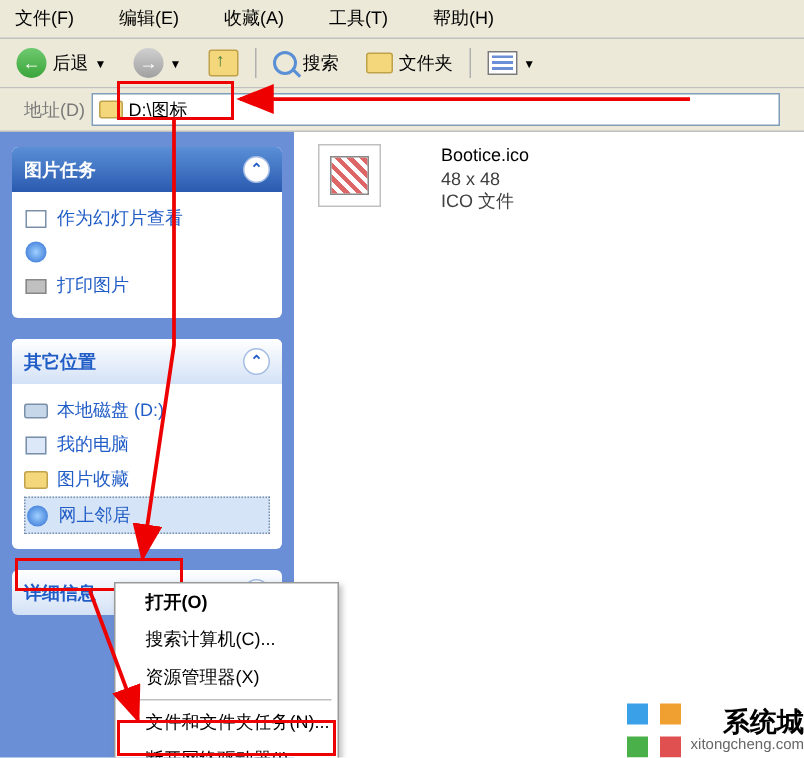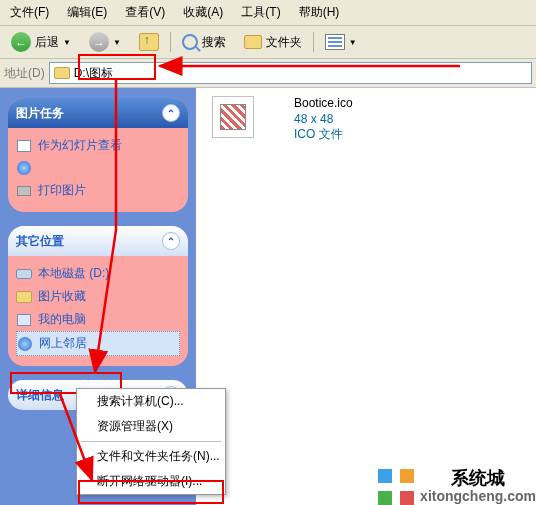--- a/index.html
+++ b/index.html
@@ -1,90 +1,89 @@
 <!DOCTYPE html>
 <html><head>
 <meta charset="utf-8">
 <style>
 * { box-sizing: border-box; margin: 0; padding: 0; font-family: "SimSun", "Microsoft YaHei", sans-serif; font-size: 12px; }
 body { width: 536px; height: 505px; background: #fff; position: relative; overflow: hidden; }
 
-.menubar { display: flex; gap: 6px; padding: 2px 4px; background: #ece9d8; border-bottom: 1px solid #c0c0c0; align-items: flex-end; }
+.menubar { display: flex; gap: 18px; padding: 2px 4px; background: #ece9d8; border-bottom: 1px solid #c0c0c0; align-items: flex-end; }
 .menubar span { padding: 2px 6px; cursor: default; }
 
 .toolbar { display: flex; align-items: center; gap: 4px; padding: 3px 4px; background: #ece9d8; border-bottom: 1px solid #c0c0c0; }
 .tbtn { display: inline-flex; align-items: center; gap: 4px; padding: 2px 6px; border: 1px solid transparent; border-radius: 3px; }
 .icon-circle { width: 20px; height: 20px; border-radius: 50%; display: inline-flex; align-items: center; justify-content: center; }
 .back-ico { background: linear-gradient(#6fc96f,#3aa53a); color: #fff; font-weight: bold; }
 .fwd-ico { background: linear-gradient(#d0d0d0,#a0a0a0); color: #fff; font-weight: bold; }
 .up-ico { width: 20px; height: 18px; background: #f3d77a; border: 1px solid #bfa24a; border-radius: 2px; position: relative; }
 .up-ico::after { content: "↑"; color: #3a7a3a; font-weight: bold; position: absolute; left: 4px; top: -1px; }
 .sep { width: 1px; height: 20px; background: #b0b0b0; }
 .search-ico { width: 16px; height: 16px; border: 2px solid #5a8fd6; border-radius: 50%; position: relative; }
 .search-ico::after { content: ""; position: absolute; width: 6px; height: 2px; background: #5a8fd6; right: -5px; bottom: -2px; transform: rotate(45deg); }
 .folder-ico { width: 18px; height: 14px; background: #f3d77a; border: 1px solid #bfa24a; border-radius: 2px; }
 .views-ico { width: 20px; height: 16px; background: #fff; border: 1px solid #7a7a7a; position: relative; }
 .views-ico::before { content: ""; position: absolute; inset: 2px; background: repeating-linear-gradient(#6a8fd6 0 2px, transparent 2px 4px); }
 .drop { font-size: 8px; }
 
-.addrbar { display: flex; align-items: center; gap: 4px; padding: 3px 4px; background: #ece9d8; border-bottom: 1px solid #c0c0c0; }
+.addrbar { display: flex; align-items: center; gap: 4px; padding: 3px 16px; background: #ece9d8; border-bottom: 1px solid #c0c0c0; }
 .addrlabel { color: #7a7a7a; }
 .addrinput { flex: 1; height: 22px; border: 1px solid #7f9db9; background: #fff; display: flex; align-items: center; padding: 0 4px; gap: 4px; }
 .addrinput .folder-ico { width: 16px; height: 12px; }
 .addr-red { position: absolute; border: 2px solid #e00; }
 .addr-red.box1 { left: 78px; top: 54px; width: 78px; height: 26px; }
 
 .body-area { display: flex; height: calc(100% - 84px); }
 .sidebar { width: 196px; background: #6b8fd6; padding: 10px 8px; display: flex; flex-direction: column; gap: 14px; position: relative; }
-.panel { background: #fca5a5; border-radius: 16px; overflow: hidden; }
+.panel { background: #ffffff; border-radius: 4px; overflow: hidden; }
 .panel-hdr { background: linear-gradient(#fff,#d3e1f6); padding: 6px 8px; display: flex; align-items: center; justify-content: space-between; color: #215dc6; font-weight: bold; }
 .panel-hdr.main { background: linear-gradient(#5a8fd6,#2a5ab0); color: #fff; }
 .collapse { width: 18px; height: 18px; border: 1px solid #a5bde4; border-radius: 50%; background: #fff; display: inline-flex; align-items: center; justify-content: center; color: #215dc6; font-size: 10px; }
 .panel-body { padding: 6px 8px 10px; }
 .task-item { display: flex; align-items: center; gap: 6px; padding: 3px 0; color: #215dc6; cursor: pointer; }
 .task-item .mini-ico { width: 16px; height: 16px; display: inline-flex; align-items: center; justify-content: center; }
 .mini-disk { width: 16px; height: 10px; background: #c6d7ea; border: 1px solid #7a8fa8; border-radius: 2px; }
 .mini-folder { width: 16px; height: 12px; background: #f3d77a; border: 1px solid #bfa24a; border-radius: 2px; }
 .mini-slide { width: 14px; height: 12px; background: #fff; border: 1px solid #7a8fa8; }
 .mini-globe { width: 14px; height: 14px; border-radius: 50%; background: radial-gradient(#9fd0ff,#2a6ad0); }
 .mini-print { width: 14px; height: 10px; background: #c0c0c0; border: 1px solid #888; }
 .mini-pc { width: 14px; height: 12px; background: #dce8f8; border: 1px solid #7a8fa8; }
 .mini-net { width: 14px; height: 14px; background: radial-gradient(#9fd0ff,#2a6ad0); border-radius: 50%; }
 
 .pane { flex: 1; background: #fff; position: relative; }
 .file-item { position: absolute; left: 16px; top: 8px; display: flex; gap: 8px; }
 .file-thumb { width: 42px; height: 42px; border: 1px solid #c0c0c0; background: #fff; display: flex; align-items: center; justify-content: center; }
 .file-thumb-inner { width: 26px; height: 26px; background: repeating-linear-gradient(45deg,#d66,#d66 3px,#fff 3px,#fff 6px); border: 1px solid #888; }
 .file-meta { line-height: 1.3; margin-left: 32px; }
 .file-meta .name { color: #000; }
-.file-meta .dim { color: #0369a1; }
+.file-meta .dim { color: #404040; }
 
 .context-menu { position: absolute; left: 76px; top: 388px; width: 150px; background: #fff; border: 1px solid #9a9a9a; box-shadow: 2px 2px 4px rgba(0,0,0,0.25); z-index: 20; }
 .cm-item { padding: 4px 12px 4px 20px; white-space: nowrap; }
 .cm-sep { height: 1px; background: #c0c0c0; margin: 2px 4px; }
 
 .red-box2 { position: absolute; border: 2px solid #e00; left: 10px; top: 372px; width: 112px; height: 22px; z-index: 15; }
 .red-box3 { position: absolute; border: 2px solid #e00; left: 78px; top: 480px; width: 146px; height: 24px; z-index: 25; }
 
 svg.annot { position: absolute; left: 0; top: 0; pointer-events: none; z-index: 30; }
 
 .watermark { position: absolute; right: 0; bottom: 0; display: flex; align-items: center; gap: 6px; background: #fff; padding: 2px 0 0 6px; z-index: 40; }
 .wm-ico { width: 36px; height: 36px; position: relative; }
 .wm-sq { position: absolute; width: 14px; height: 14px; }
-.wm-text { text-align: center; line-height: 1.1; }
+.wm-text { text-align: right; line-height: 1.1; }
 .wm-text .big { font-size: 18px; font-weight: bold; font-family: "Microsoft YaHei"; }
-.wm-text .small { font-size: 14px; color: #666; font-weight: bold; }
+.wm-text .small { font-size: 10px; color: #666; }
 </style>
 </head>
 <body>
 
 <div class="menubar">
   <span>文件(F)</span>
   <span>编辑(E)</span>
-  <span>查看(V)</span>
   <span>收藏(A)</span>
   <span>工具(T)</span>
   <span>帮助(H)</span>
 </div>
 
 <div class="toolbar">
   <div class="tbtn">
     <span class="icon-circle back-ico">←</span>
     <span>后退</span>
     <span class="drop">▼</span>
@@ -158,29 +157,29 @@
       </div>
       <div class="panel-body">
         <div class="task-item">
           <span class="mini-ico">
               <span class="mini-disk"></span>
             </span>
           <span>本地磁盘 (D:)</span>
         </div>
         <div class="task-item">
           <span class="mini-ico">
+              <span class="mini-pc"></span>
+            </span>
+          <span>我的电脑</span>
+        </div>
+        <div class="task-item">
+          <span class="mini-ico">
               <span class="mini-folder"></span>
             </span>
           <span>图片收藏</span>
-        </div>
-        <div class="task-item">
-          <span class="mini-ico">
-              <span class="mini-pc"></span>
-            </span>
-          <span>我的电脑</span>
         </div>
         <div class="task-item" style="background:#d6e4f7;border:1px dotted #7a8fa8;">
           <span class="mini-ico">
               <span class="mini-net"></span>
             </span>
           <span>网上邻居</span>
         </div>
       </div>
     </div>
 
@@ -203,20 +202,21 @@
         <div class="dim">48 x 48</div>
         <div class="dim">ICO 文件</div>
       </div>
     </div>
   </div>
 </div>
 
 <div class="red-box2"></div>
 
 <div class="context-menu">
+  <div class="cm-item" style="font-weight:bold;">打开(O)</div>
   <div class="cm-item">搜索计算机(C)...</div>
   <div class="cm-item">资源管理器(X)</div>
   <div class="cm-sep"></div>
   <div class="cm-item">文件和文件夹任务(N)...</div>
   <div class="cm-item">断开网络驱动器(I)...</div>
 
 </div>
 <div class="red-box3"></div>
 
 <svg class="annot" width="536" height="505">

